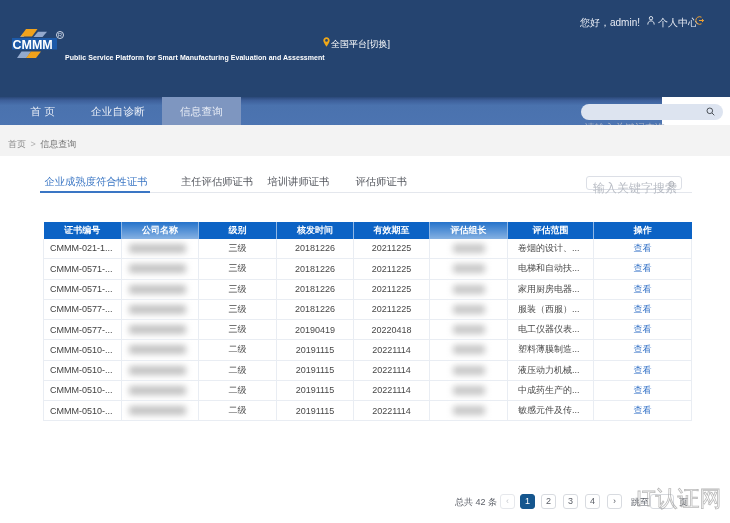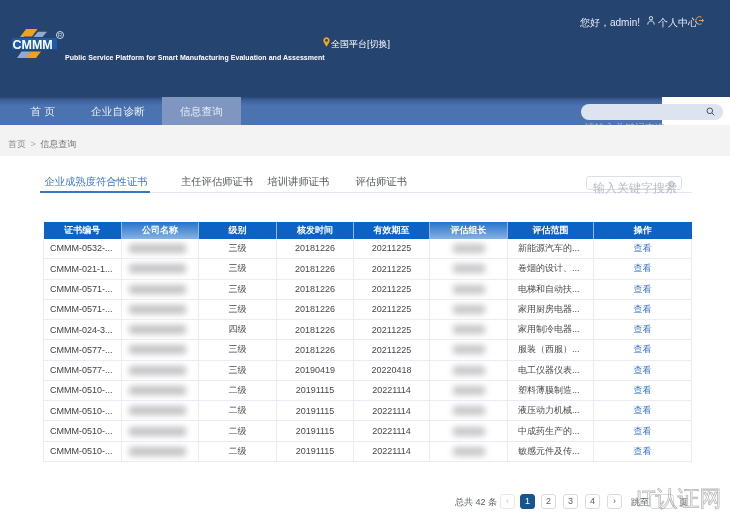--- a/index.html
+++ b/index.html
@@ -160,87 +160,59 @@
     <th>证书编号</th>
         <th>公司名称</th>
         <th>级别</th>
         <th>核发时间</th>
     <th>有效期至</th>
         <th>评估组长</th>
         <th>评估范围</th>
         <th>操作</th>
   </tr>
   <tr>
-        <td class="c1">CMMM-0532-...</td>
+        <td class="c1">CMMM-021-1...</td>
         <td>
           <div class="blur1"></div>
         </td>
         <td>三级</td>
         <td>20181226</td>
         <td>20211225</td>
         <td>
           <div class="blur2"></div>
         </td>
-        <td class="c7">新能源汽车的...</td>
-        <td><span class="view">查看</span></td>
-      </tr>
-  <tr>
-        <td class="c1">CMMM-021-1...</td>
+        <td class="c7">卷烟的设计、...</td>
+        <td><span class="view">查看</span></td>
+      </tr>
+  <tr>
+        <td class="c1">CMMM-0571-...</td>
         <td>
           <div class="blur1"></div>
         </td>
         <td>三级</td>
         <td>20181226</td>
         <td>20211225</td>
         <td>
           <div class="blur2"></div>
         </td>
-        <td class="c7">卷烟的设计、...</td>
+        <td class="c7">电梯和自动扶...</td>
         <td><span class="view">查看</span></td>
       </tr>
   <tr>
         <td class="c1">CMMM-0571-...</td>
         <td>
           <div class="blur1"></div>
         </td>
         <td>三级</td>
         <td>20181226</td>
         <td>20211225</td>
         <td>
           <div class="blur2"></div>
         </td>
-        <td class="c7">电梯和自动扶...</td>
-        <td><span class="view">查看</span></td>
-      </tr>
-  <tr>
-        <td class="c1">CMMM-0571-...</td>
-        <td>
-          <div class="blur1"></div>
-        </td>
-        <td>三级</td>
-        <td>20181226</td>
-        <td>20211225</td>
-        <td>
-          <div class="blur2"></div>
-        </td>
         <td class="c7">家用厨房电器...</td>
-        <td><span class="view">查看</span></td>
-      </tr>
-  <tr>
-        <td class="c1">CMMM-024-3...</td>
-        <td>
-          <div class="blur1"></div>
-        </td>
-        <td>四级</td>
-        <td>20181226</td>
-        <td>20211225</td>
-        <td>
-          <div class="blur2"></div>
-        </td>
-        <td class="c7">家用制冷电器...</td>
         <td><span class="view">查看</span></td>
       </tr>
   <tr>
         <td class="c1">CMMM-0577-...</td>
         <td>
           <div class="blur1"></div>
         </td>
         <td>三级</td>
         <td>20181226</td>
         <td>20211225</td>

